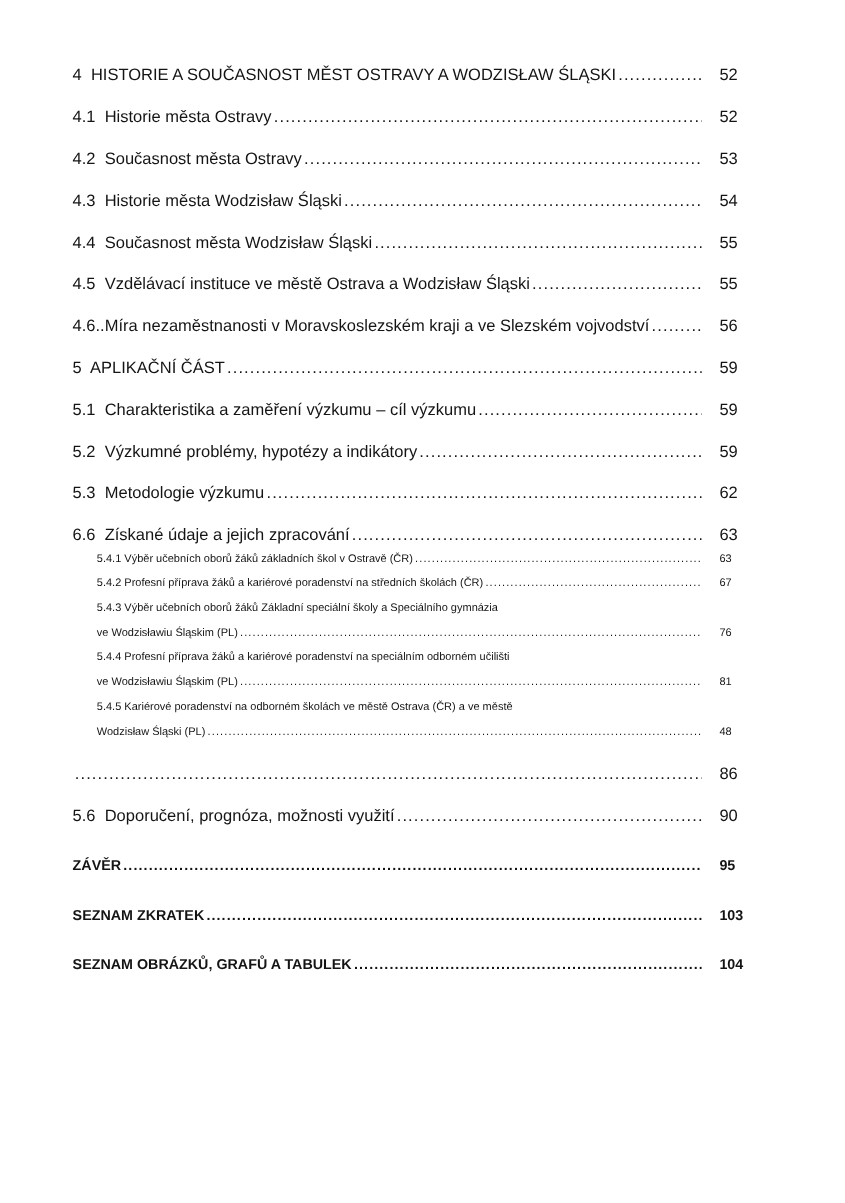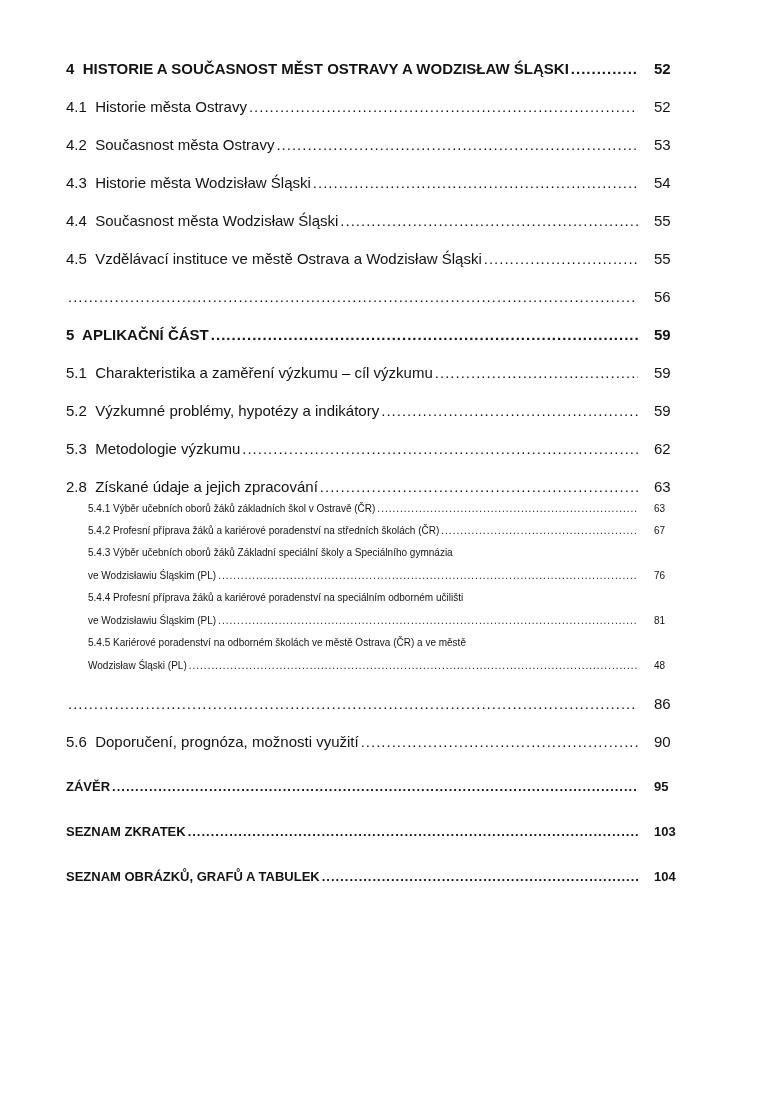--- a/index.html
+++ b/index.html
@@ -18,21 +18,21 @@
   .entry { margin-top: 20px; }
   .entry:first-child { margin-top: 0; }
   .row { display: flex; align-items: baseline; line-height: 18px; }
   .label { white-space: pre; flex: 0 1 auto; }
   .dots { flex: 1 1 0; overflow: hidden; white-space: nowrap; margin: 0 2px; }
   .dots::after {
     letter-spacing: 1px;
     content: "...................................................................................................................................................................................................................";
   }
   .page-num { flex: 0 0 auto; min-width: 32px; padding-left: 14px; text-align: left; }
-  .chapter    { font-weight: 700; font-size: 15px; }
+  .chapter    { font-weight: 400; font-size: 15px; }
   .section    { font-weight: 400; font-size: 15px; }
   .subsection { font-weight: 400; font-size: 10px; margin-top: 4px; padding-left: 22px; }
   .subsection .row.cont { margin-top: 5px; }
   .backmatter { font-weight: 700; font-size: 13px; margin-top: 27px; }
 </style>
 </head>
 <body>
 
 <main class="page">
   <div id="toc">
@@ -73,20 +73,21 @@
       </div>
       <div class="entry section">
         <div class="row">
           <span class="label">4.5  Vzdělávací instituce ve městě Ostrava a Wodzisław Śląski</span>
           <span class="dots"></span>
           <span class="page-num">55</span>
         </div>
       </div>
       <div class="entry section">
         <div class="row">
+          <span class="label">4.6..Míra nezaměstnanosti v Moravskoslezském kraji a ve Slezském vojvodství</span>
           <span class="dots"></span>
           <span class="page-num">56</span>
         </div>
       </div>
       <div class="entry chapter">
         <div class="row">
           <span class="label">5  APLIKAČNÍ ČÁST</span>
           <span class="dots"></span>
           <span class="page-num">59</span>
         </div>
@@ -107,21 +108,21 @@
       </div>
       <div class="entry section">
         <div class="row">
           <span class="label">5.3  Metodologie výzkumu</span>
           <span class="dots"></span>
           <span class="page-num">62</span>
         </div>
       </div>
       <div class="entry section">
         <div class="row">
-          <span class="label">2.8  Získané údaje a jejich zpracování</span>
+          <span class="label">6.6  Získané údaje a jejich zpracování</span>
           <span class="dots"></span>
           <span class="page-num">63</span>
         </div>
       </div>
       <div class="entry subsection">
         <div class="row">
           <span class="label">5.4.1 Výběr učebních oborů žáků základních škol v Ostravě (ČR)</span>
           <span class="dots"></span>
           <span class="page-num">63</span>
         </div>

